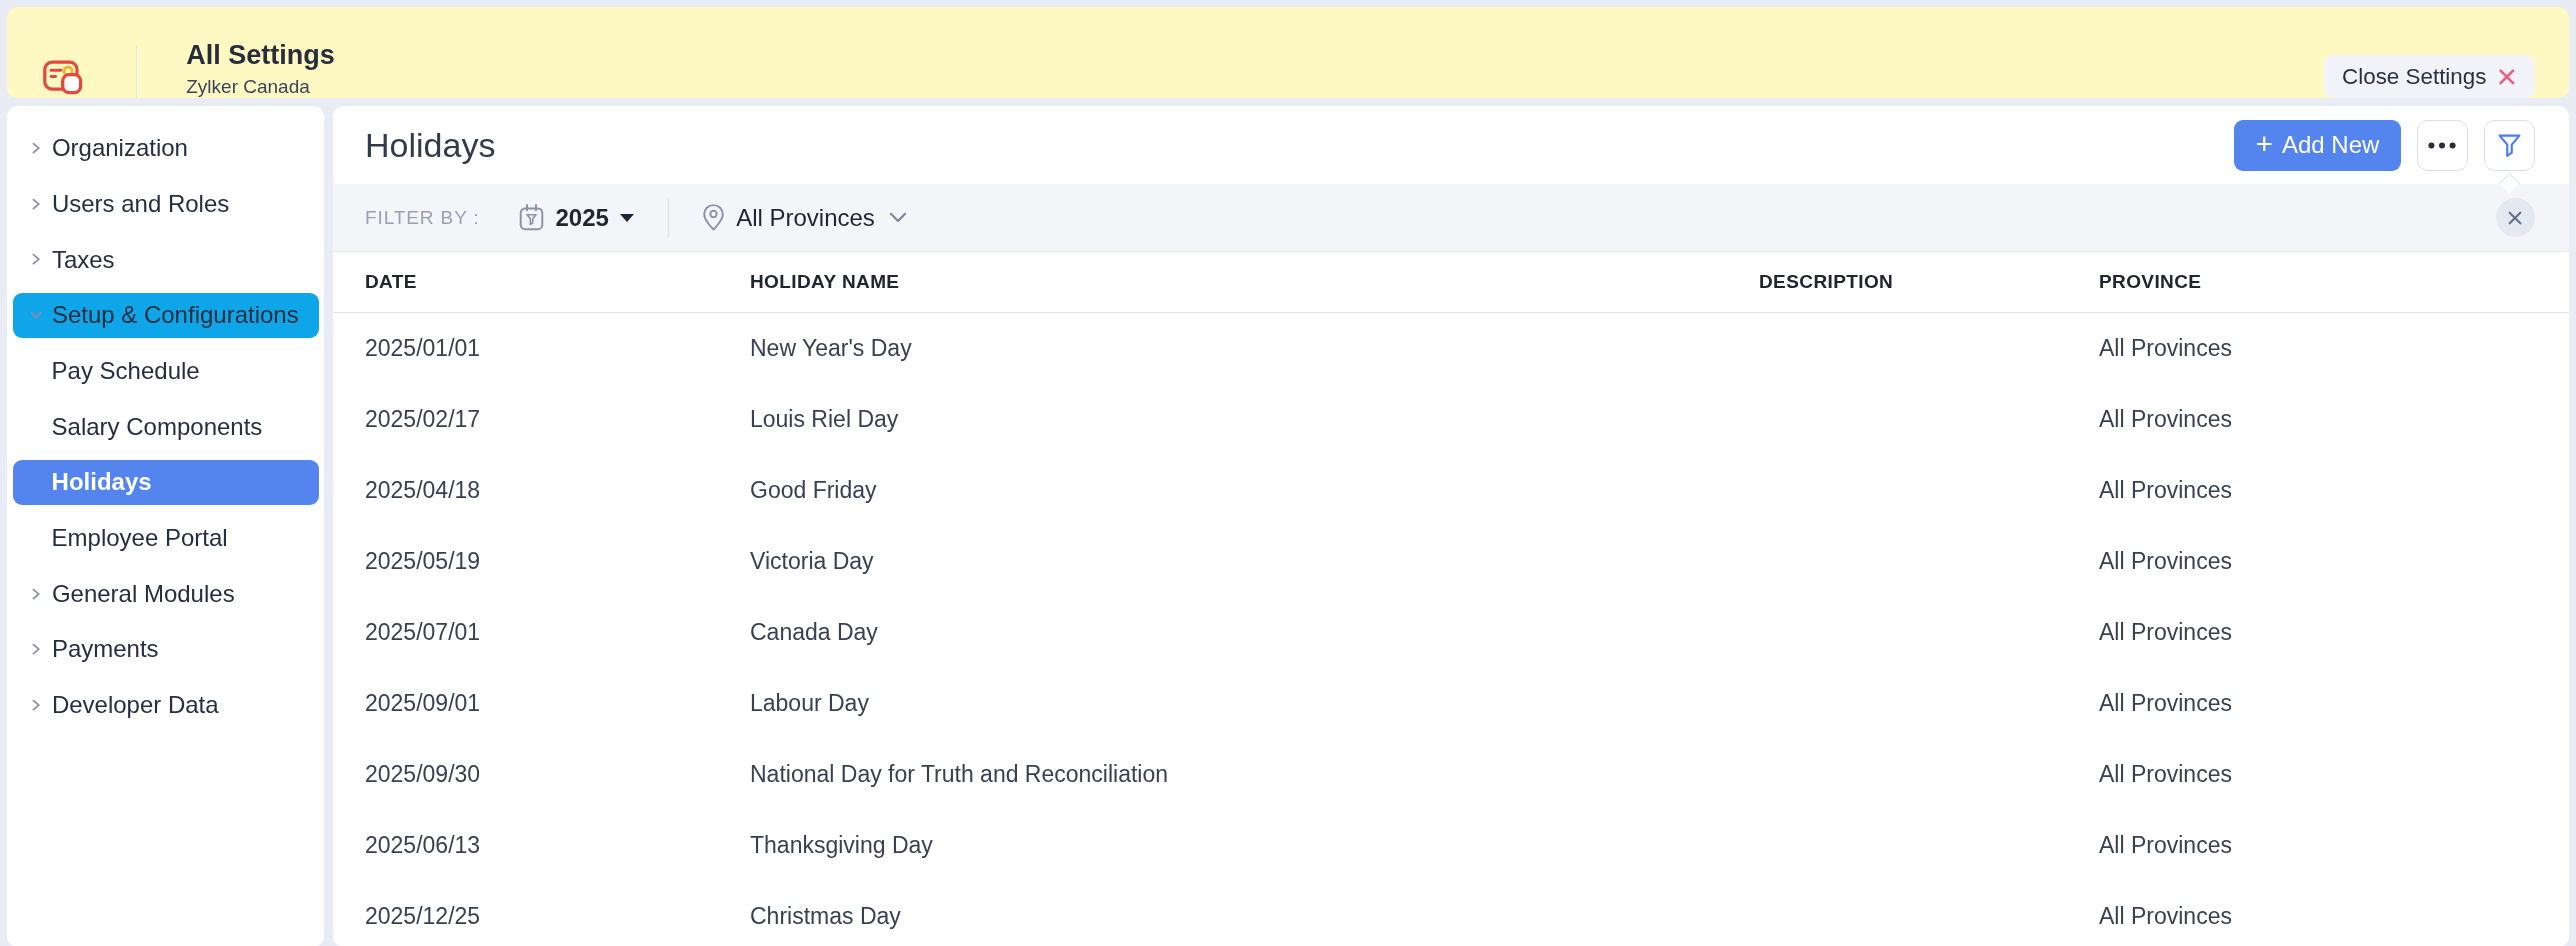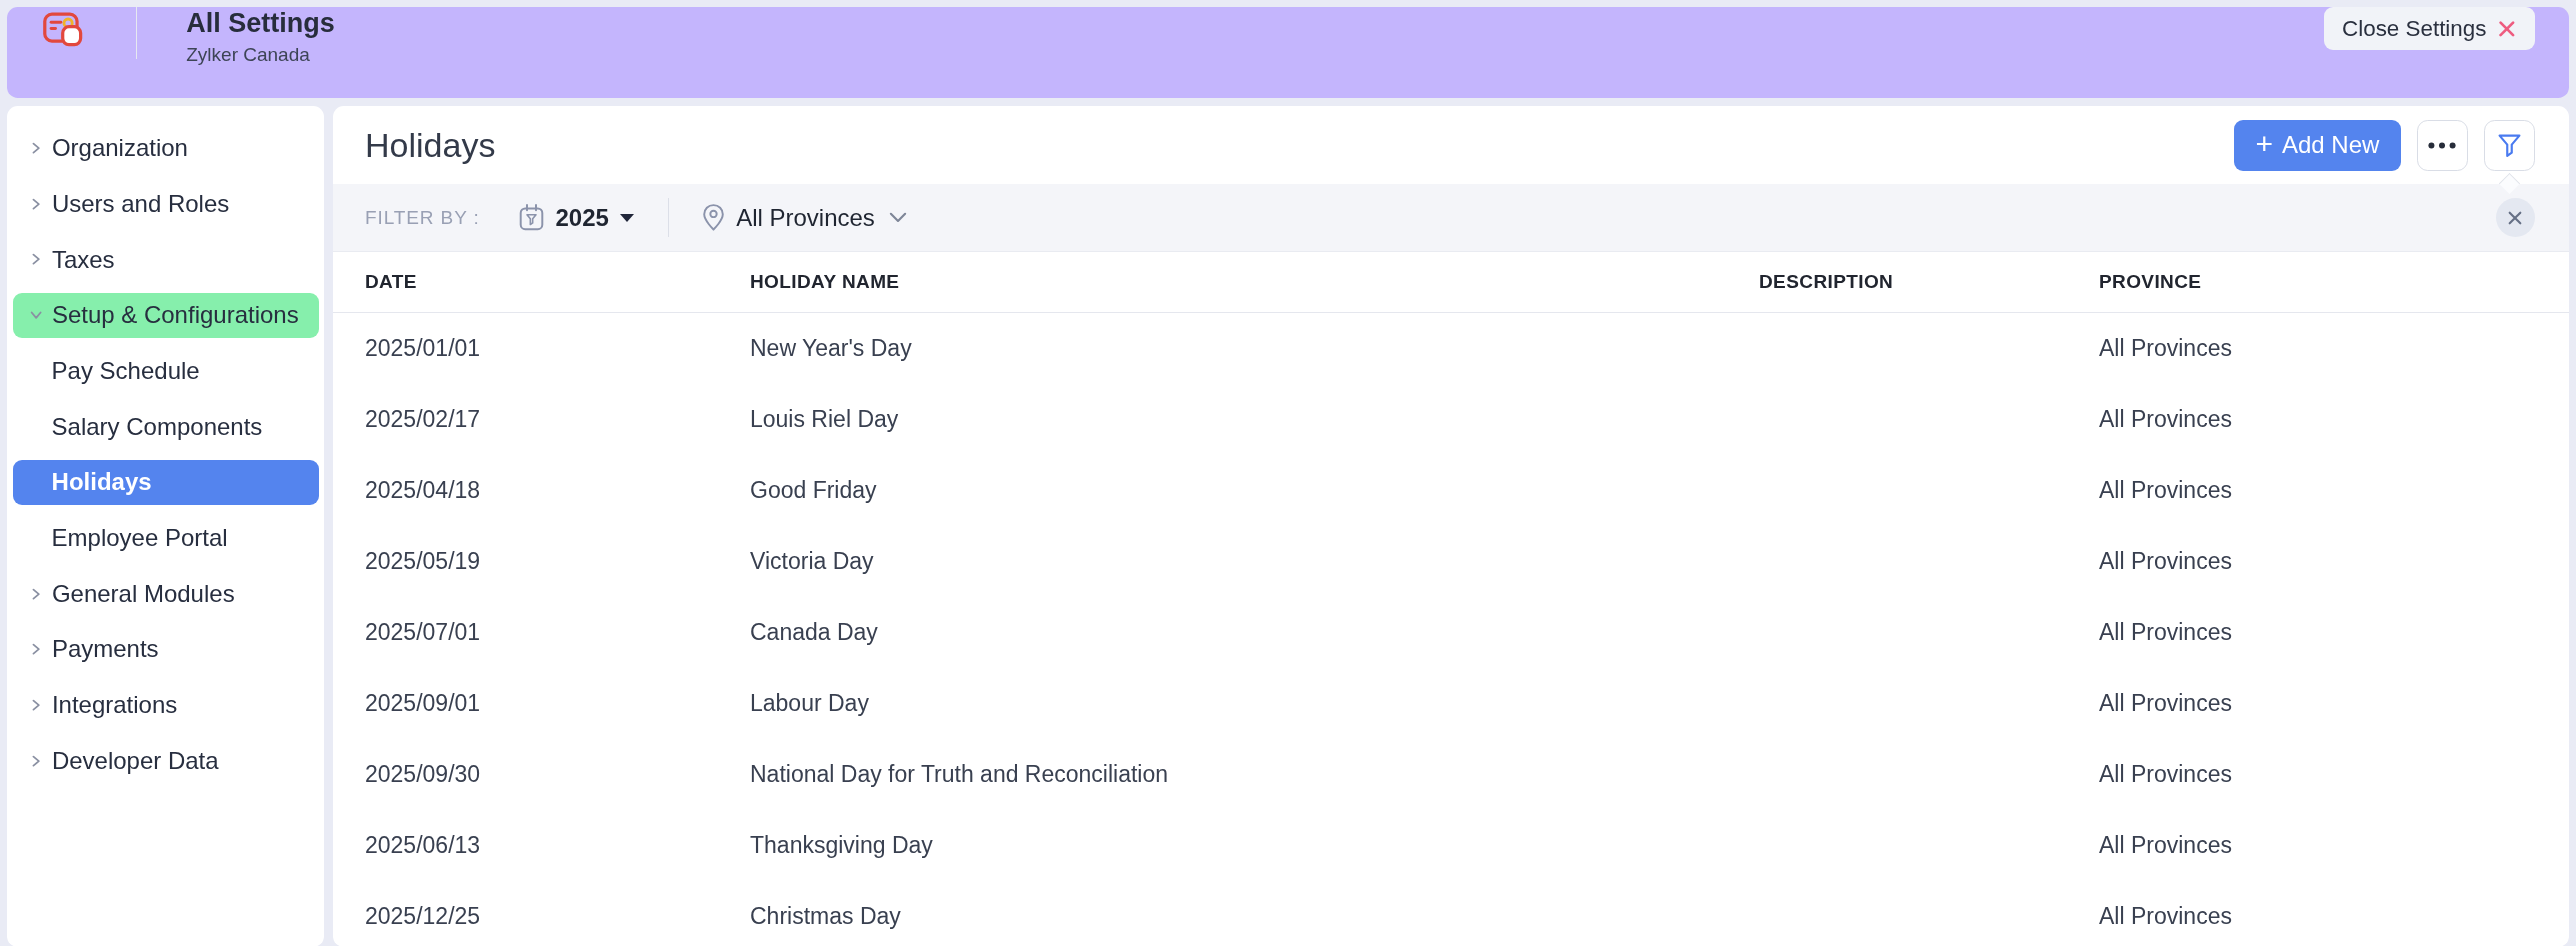--- a/index.html
+++ b/index.html
@@ -2,21 +2,21 @@
 <html style="font-size:14.3px"><head>
 <meta charset="utf-8">
 <style>
   * { margin:0; padding:0; box-sizing:border-box; }
   html,body { width:2576px; height:946px; overflow:hidden;
     font-family:"Liberation Sans","DejaVu Sans",sans-serif;
     background:#e9ebf5; color:#272e3f; }
 
   
   .header-card { position:absolute; left:7.2px; top:7.2px; right:7.2px; height:91px;
-    background:#c4b5fd; border-radius:10.7px; display:flex; align-items:flex-start;gap:28px; }
+    background:#fef9c3; border-radius:10.7px; display:flex; align-items:flex-end;gap:28px; }
   .logo-wrap { margin-left:34px; width:47px; height:43px; flex:0 0 auto; }
   .header-divider { width:0.9px; height:52px; background:#e6e9f0; margin:0 21.5px 0 19.7px; }
   .title-block { display:flex; flex-direction:column; justify-content:center; }
   .app-title { font-size:27px; font-weight:bold; color:#272d3c; line-height:32px; }
   .app-subtitle { font-size:19px; color:#3d4456; margin-top:5px; }
   .search-pill { position:absolute; left:50%; top:22.4px; transform:translateX(-48.5%);
     width:403px; height:47px; background:#eef1f8; border-radius:13.4px;
     display:flex; align-items:center; justify-content:center; gap:10.7px; cursor:pointer; }
   .search-text { font-size:25px; color:#2b3547; }
   .close-btn { margin-left:auto; margin-right:34px; background:#f1f3f8; border:none;
@@ -25,21 +25,21 @@
     font-family:"Liberation Sans","DejaVu Sans",sans-serif; }
 
   
   .sidebar-card { position:absolute; left:7.2px; top:106px; width:317px; height:841px;
     background:#ffffff; border-radius:10.7px; padding-top:19.7px; }
   .side-item { height:45px; display:flex; align-items:center; margin:0 5.4px 10.7px 5.4px;
     border-radius:9px; font-size:24px; color:#272e3f; cursor:pointer; }
   .side-item.top { padding-left:16px; }
   .side-item.top .chev { width:14.3px; height:14.3px; margin-right:9px; flex:0 0 auto; }
   .side-item.sub { padding-left:39px; }
-  .side-item.expanded { background:#86efac; }
+  .side-item.expanded { background:#0ea5e9; }
   .side-item.selected { background:#5484ee; color:#ffffff; font-weight:bold; }
   .side-item.group-gap { margin-top:19.7px; }
 
   
   .main-card { position:absolute; left:333px; top:106px; right:7.2px; height:841px;
     background:#ffffff; border-radius:10.7px; overflow:hidden; }
   .main-header { height:78px; display:flex; align-items:center; padding:0 34px 0 32px; }
   .page-title { font-size:34px; font-weight:500; color:#333a49; }
   .header-actions { margin-left:auto; display:flex; align-items:center; gap:16px; }
   .add-new-btn { background:#5484ee; color:#ffffff; border:none; border-radius:9px;
@@ -163,26 +163,20 @@
     <span>General Modules</span>
   </div>
 
   <div class="side-item top">
     <svg class="chev" viewBox="0 0 16 16">
         <polyline points="5,3 11,8 5,13" fill="none" stroke="#8a90a2" stroke-width="2" stroke-linecap="round" stroke-linejoin="round"></polyline>
       </svg>
     <span>Payments</span>
   </div>
 
-  <div class="side-item top">
-    <svg class="chev" viewBox="0 0 16 16">
-        <polyline points="5,3 11,8 5,13" fill="none" stroke="#8a90a2" stroke-width="2" stroke-linecap="round" stroke-linejoin="round"></polyline>
-      </svg>
-    <span>Integrations</span>
-  </div>
 
   <div class="side-item top">
     <svg class="chev" viewBox="0 0 16 16">
         <polyline points="5,3 11,8 5,13" fill="none" stroke="#8a90a2" stroke-width="2" stroke-linecap="round" stroke-linejoin="round"></polyline>
       </svg>
     <span>Developer Data</span>
   </div>
 
 </div>
 

